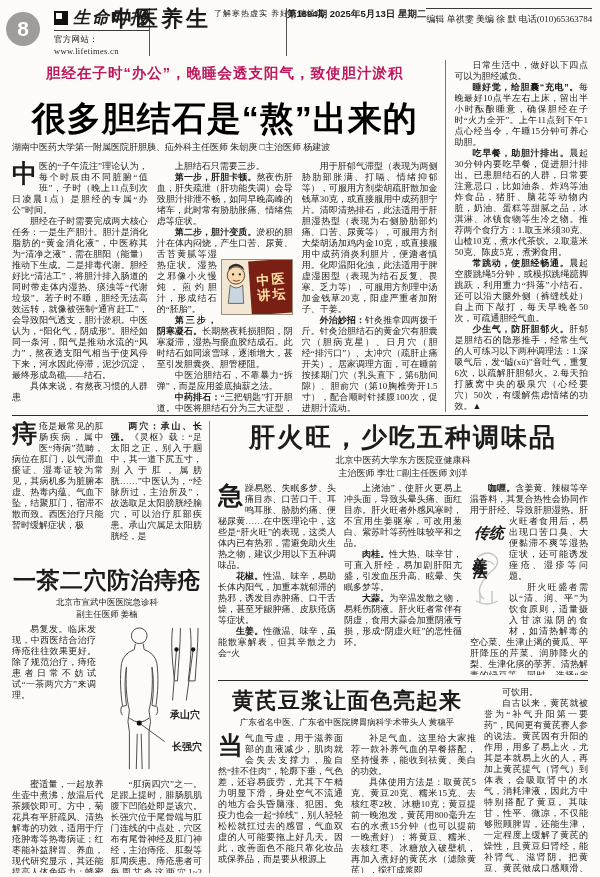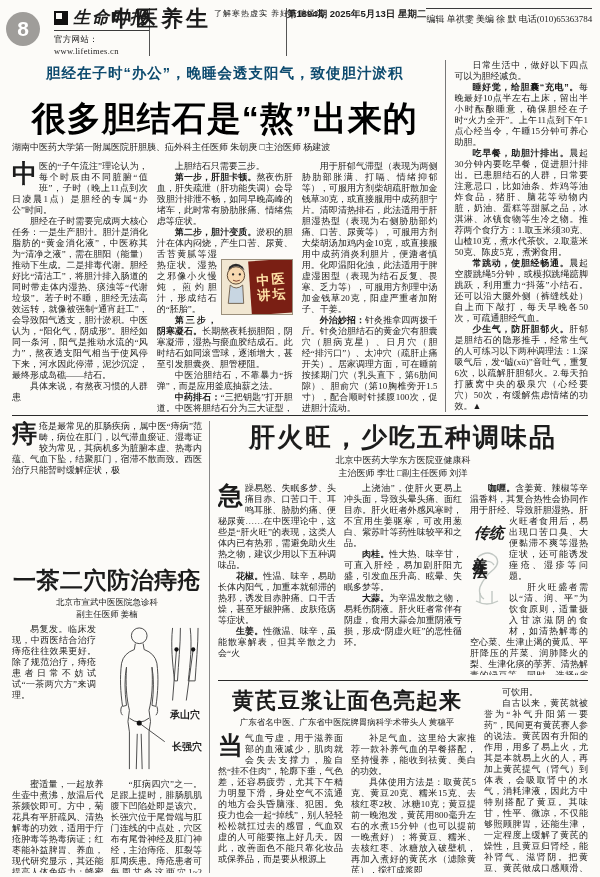--- a/index.html
+++ b/index.html
@@ -107,21 +107,21 @@
       <div class="section-sub">了解寒热虚实 养好脏腑经络</div>
     </div>
     <div class="hdr-right">
       <div class="issue">第1894期 2025年5月13日 星期二</div>
       <div class="staff">编辑 单祺雯 美编 徐 默 电话(010)65363784</div>
     </div>
   </div>
 
   <div class="main">
     <div class="main-left">
-      <div class="kicker" style="color:#0c4a6e;">胆经在子时“办公”，晚睡会透支阳气，致使胆汁淤积</div>
+      <div class="kicker" style="color:#be185d;">胆经在子时“办公”，晚睡会透支阳气，致使胆汁淤积</div>
       <div class="headline-main">很多胆结石是“熬”出来的</div>
       <div class="byline-main">湖南中医药大学第一附属医院肝胆胰、疝外科主任医师 朱朝庚 □主治医师 杨建波</div>
       <div class="main-cols">
         <div class="mcol">
             <p class="para nodent"><span class="dropcap">中</span>医的“子午流注”理论认为，每个时辰由不同脏腑“值班”，子时（晚上11点到次日凌晨1点）是胆经的专属“办公”时间。</p>
             <p class="para">胆经在子时需要完成两大核心任务：一是生产胆汁。胆汁是消化脂肪的“黄金消化液”，中医称其为“清净之液”，需在胆阳（能量）推动下生成。二是排毒代谢。胆经好比“清洁工”，将胆汁排入肠道的同时带走体内湿热、痰浊等“代谢垃圾”。若子时不睡，胆经无法高效运转，就像被强制“通宵赶工”，会导致阳气透支，胆汁淤积。中医认为，“阳化气，阴成形”。胆经如同一条河，阳气是推动水流的“风力”，熬夜透支阳气相当于使风停下来，河水因此停滞，泥沙沉淀，最终形成岛礁——结石。</p>
             <p class="para">具体来说，有熬夜习惯的人群患</p>
           </div>
         <div class="mcol">
           <div class="jt-spacer"></div>
@@ -163,20 +163,23 @@
   </div>
 
   <div class="rule"></div>
 
   <div class="bottom">
 
     <div class="b-left">
       <div class="intro-cols">
         <div class="icol">
             <p class="para nodent"><span class="dropcap">痔</span>疮是最常见的肛肠疾病，属中医“痔病”范畴，病位在肛门，以气滞血瘀证、湿毒证较为常见，其病机多为脏腑本虚、热毒内蕴、气血下坠，结聚肛门，宿滞不散而致。西医治疗只能暂时缓解症状，极</p>
+          </div>
+        <div class="icol">
+            <p class="para"><span class="lead">两穴：承山、长强。</span>《灵枢》载：“足太阳之正，别入于腘中，其一道下尻五寸，别入于肛，属膀胱……”中医认为，“经脉所过，主治所及”，故选取足太阳膀胱经腧穴，可以治疗肛部疾患。承山穴属足太阳膀胱经，是</p>
           </div>
       </div>
       <div class="h2-cha">一茶二穴防治痔疮</div>
       <div class="byline2">北京市宣武中医医院急诊科</div>
       <div class="byline2">副主任医师 姜楠</div>
       <div class="fig-row">
         <div class="fig-text">
             <p class="para">易复发。临床发现，中西医结合治疗痔疮往往效果更好。除了规范治疗，痔疮患者日常不妨试试“一茶两穴方”来调理。</p>
           </div>
         <div class="figure">

